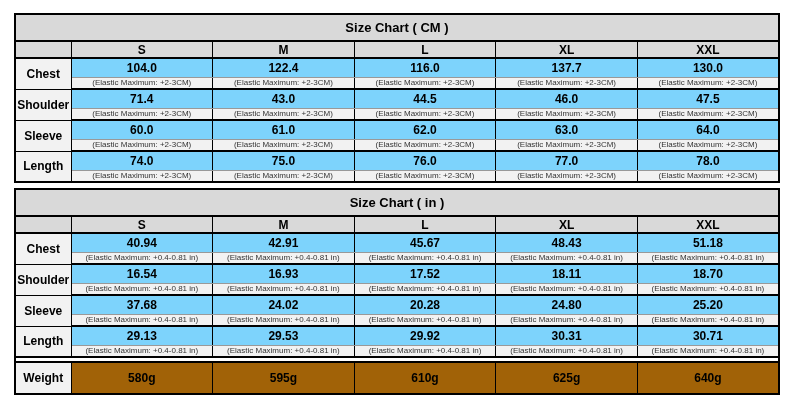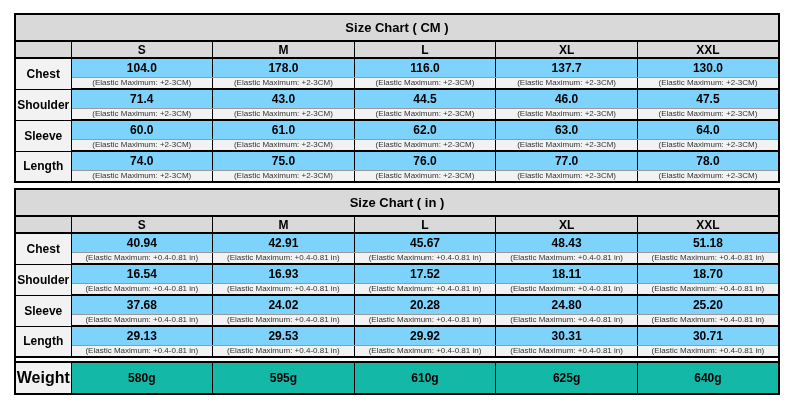--- a/index.html
+++ b/index.html
@@ -40,24 +40,24 @@
     height:12px; background:var(--note_bg); font-size:8px; color:var(--note_text);
     border-top:1px solid var(--note_line); border-bottom:2px solid var(--border);
     font-family:"Liberation Sans","DejaVu Sans",sans-serif;
     margin-left:35px;
   }
   td.spacer-cell{
     height:5px; background:#ffffff; border-top:2px solid var(--border);
     border-bottom:2px solid var(--border);
   }
   td.weight-label{
-    height:32px; background:var(--label_bg); font-weight:bold; font-size:16px;
+    height:32px; background:var(--label_bg); font-weight:bold; font-size:12px;
   }
   td.weight-cell{
-    height:16px; background:#14b8a6; font-weight:bold; font-size:12px;
+    height:16px; background:#a16207; font-weight:bold; font-size:12px;
   }
 </style>
 </head>
 <body>
 
 <div class="sheet">
 
   <table class="size-table">
     <colgroup>
       <col class="c-label">
@@ -76,21 +76,21 @@
       <td>S</td>
       <td>M</td>
       <td>L</td>
       <td>XL</td>
       <td>XXL</td>
     </tr>
 
     <tr>
       <td class="label-cell" rowspan="2">Chest</td>
       <td class="value-cell">104.0</td>
-      <td class="value-cell">178.0</td>
+      <td class="value-cell">122.4</td>
       <td class="value-cell">116.0</td>
       <td class="value-cell">137.7</td>
       <td class="value-cell">130.0</td>
     </tr>
     <tr>
       <td class="note-cell">(Elastic Maximum: +2-3CM)</td>
       <td class="note-cell">(Elastic Maximum: +2-3CM)</td>
       <td class="note-cell">(Elastic Maximum: +2-3CM)</td>
       <td class="note-cell">(Elastic Maximum: +2-3CM)</td>
       <td class="note-cell">(Elastic Maximum: +2-3CM)</td>

